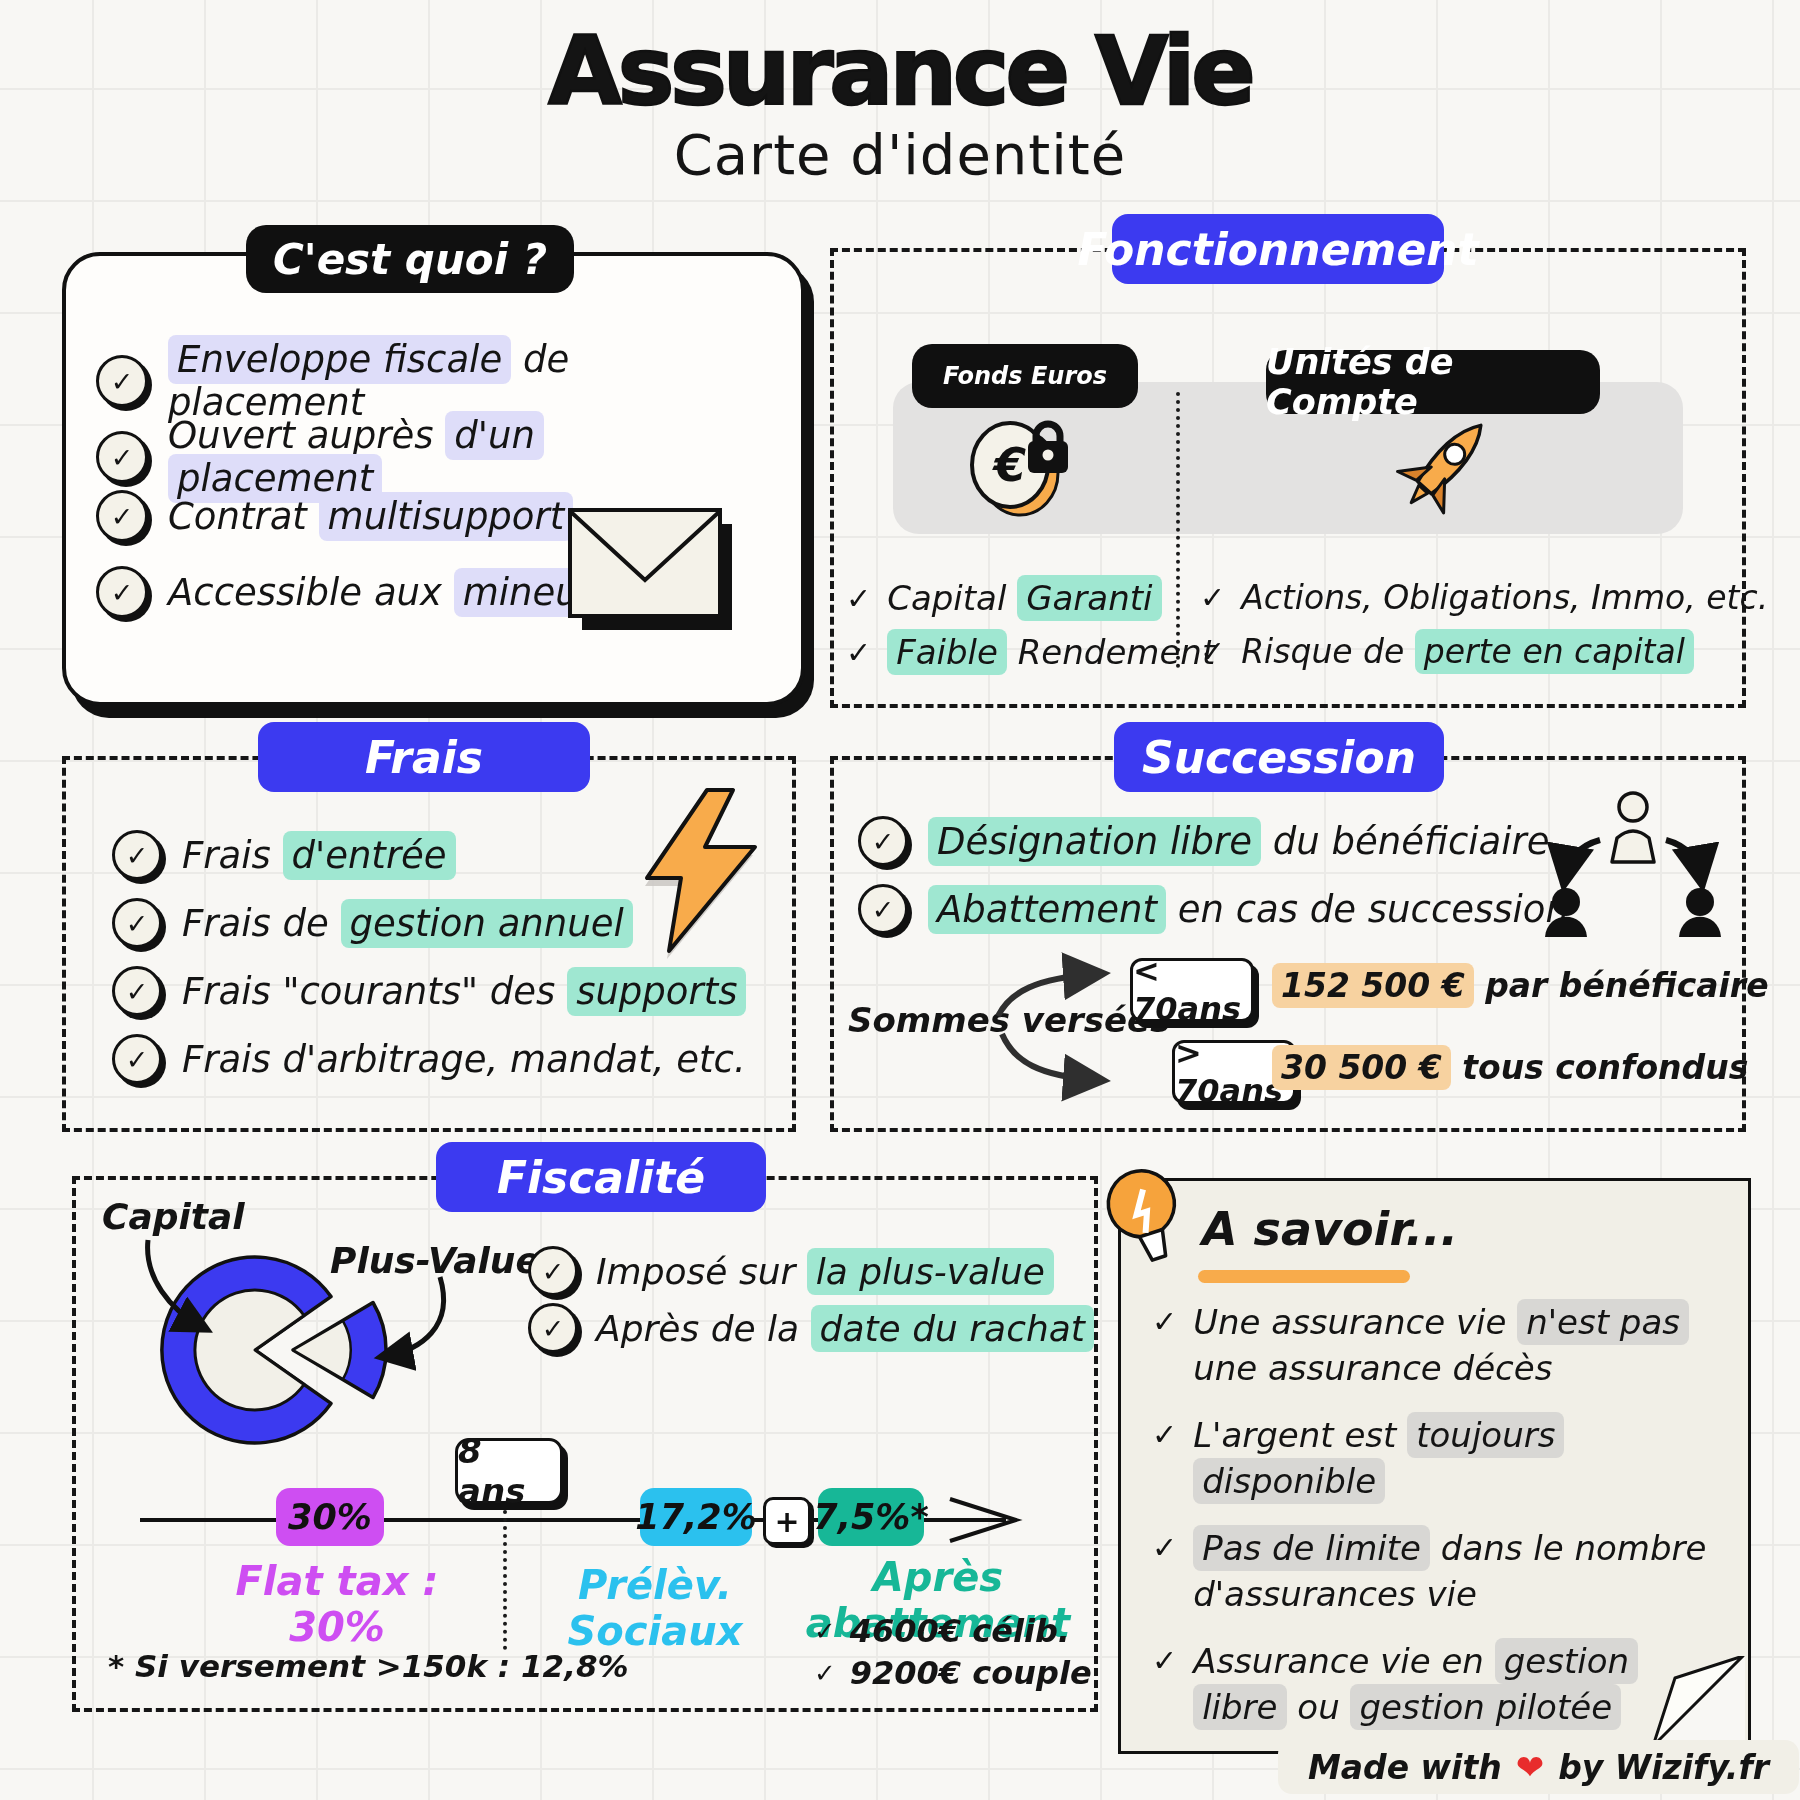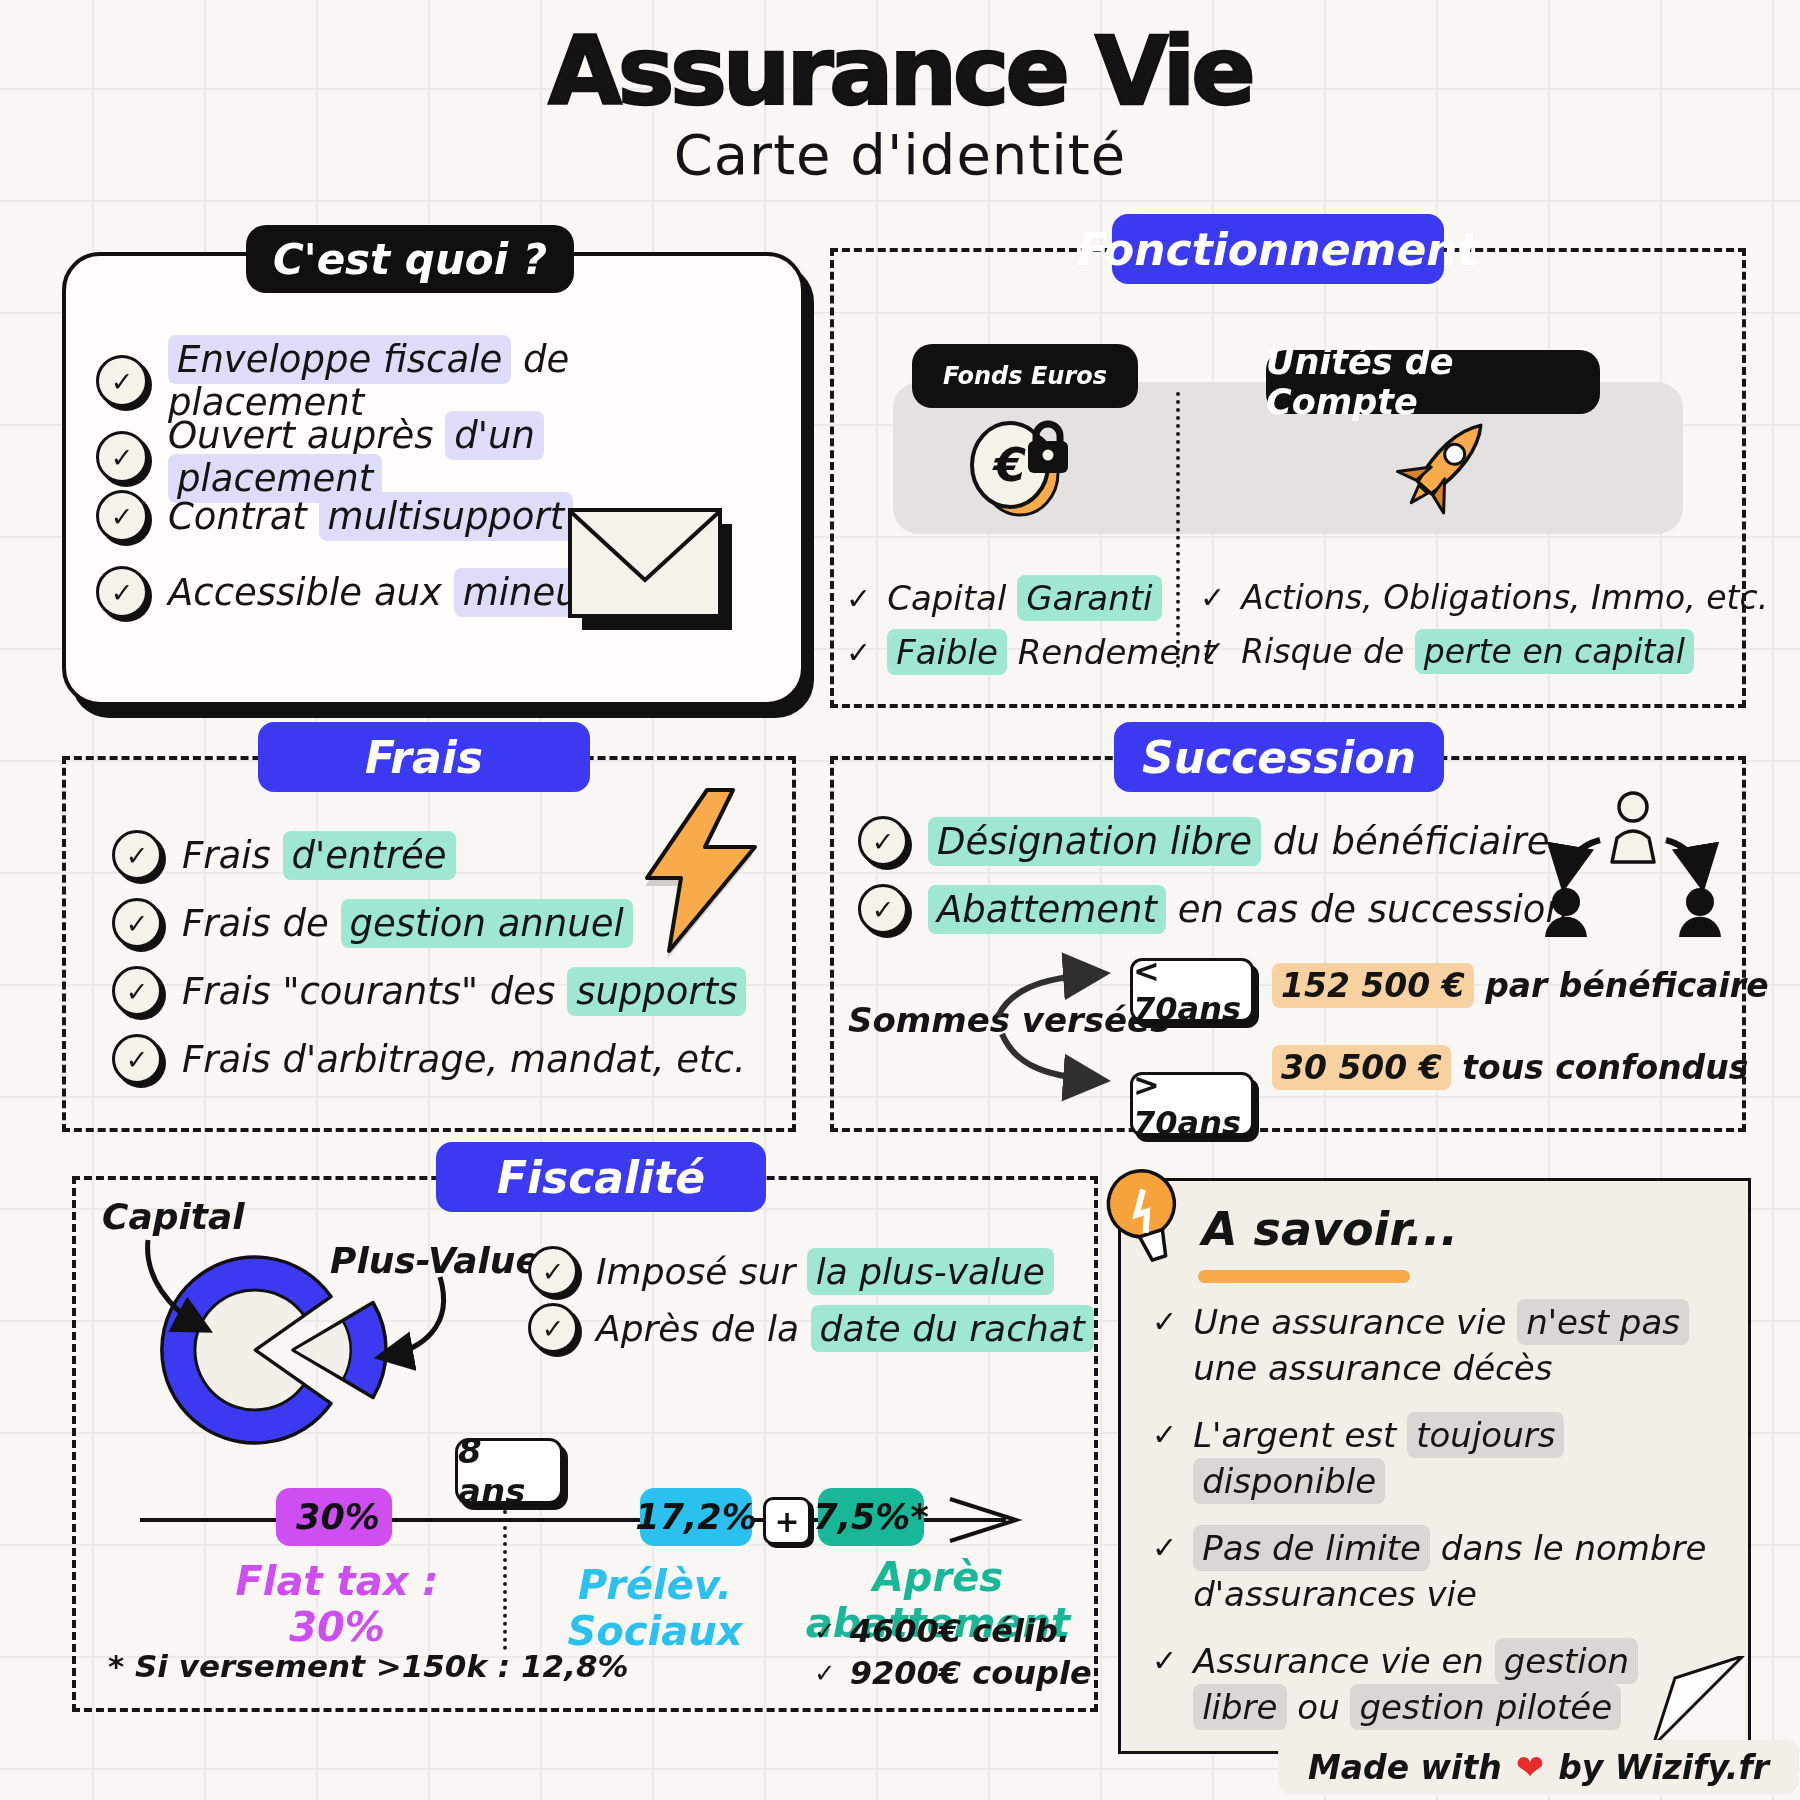--- a/index.html
+++ b/index.html
@@ -179,21 +179,21 @@
           <path d="M0,0 L8,4 L0,8 Z" fill="#2f2f2f"></path>
         </marker>
     </defs>
     <path d="M10,66 C22,42 48,28 108,24" fill="none" stroke="#2f2f2f" stroke-width="6" marker-end="url(#sa)"></path>
     <path d="M14,84 C26,112 52,126 108,130" fill="none" stroke="#2f2f2f" stroke-width="6" marker-end="url(#sa)"></path>
   </svg>
 
   <div class="abs age-box hand" style="left:1130px;top:958px;width:118px;height:58px;">&lt; 70ans</div>
   <div class="abs hand" style="left:1272px;top:966px;font-size:33px;font-weight:600;"><span class="hl hl-orange">152 500 €</span><span> par bénéficaire</span></div>
 
-  <div class="abs age-box hand" style="left:1130px;top:1040px;width:118px;height:58px;margin-top:32px;">&gt; 70ans</div>
+  <div class="abs age-box hand" style="left:1172px;top:1040px;width:118px;height:58px;">&gt; 70ans</div>
   <div class="abs hand" style="left:1272px;top:1048px;font-size:33px;font-weight:600;"><span class="hl hl-orange">30 500 €</span><span> tous confondus</span></div>
 
   <div class="abs dashed-box" style="left:72px;top:1176px;width:1018px;height:528px;"></div>
   <div class="abs pill pill-blue hand" style="left:436px;top:1142px;width:330px;height:70px;font-size:44px;">Fiscalité</div>
 
   <div class="abs hand" style="left:102px;top:1196px;font-size:36px;font-weight:bold;">Capital</div>
   <div class="abs hand" style="left:330px;top:1240px;font-size:36px;font-weight:bold;">Plus-Value</div>
 
   <svg class="abs" style="left:90px;top:1232px;" width="430" height="235" viewBox="0 0 430 235">
     <defs>
@@ -219,21 +219,21 @@
   </div>
 
   <svg class="abs" style="left:138px;top:1496px;" width="915" height="48" viewBox="0 0 915 48">
     <line x1="2" y1="24" x2="868" y2="24" stroke="#111" stroke-width="4"></line>
     <polyline points="812,3 878,24 812,45" fill="none" stroke="#111" stroke-width="4"></polyline>
   </svg>
 
   <div class="abs pill hand" style="left:455px;top:1438px;width:102px;height:60px;background:#fff;border:3.5px solid #111;border-radius:14px;box-shadow:5px 6px 0 #111;font-size:34px;">8 ans</div>
   <div class="abs v-dotted" style="left:503px;top:1502px;height:148px;"></div>
 
-  <div class="abs tl-pill hand" style="left:276px;top:1488px;width:108px;height:58px;background:#ce4ef2;padding-left:8px;">30%</div>
+  <div class="abs tl-pill hand" style="left:276px;top:1488px;width:108px;height:58px;background:#ce4ef2;">30%</div>
   <div class="abs tl-pill hand" style="left:640px;top:1488px;width:112px;height:58px;background:#2bc1ee;">17,2%</div>
   <div class="abs tl-pill" style="left:763px;top:1497px;width:42px;height:42px;background:#fff;border:3.5px solid #111;border-radius:10px;box-shadow:3px 3px 0 #111;font-size:30px;">+</div>
   <div class="abs tl-pill hand" style="left:818px;top:1488px;width:106px;height:58px;background:#17b797;">7,5%*</div>
 
   <div class="abs caption hand" style="left:232px;top:1558px;width:210px;color:#ce4ef2;">Flat tax : 30%</div>
   <div class="abs caption hand" style="left:540px;top:1562px;width:230px;color:#2bc1ee;">Prélèv. Sociaux</div>
   <div class="abs caption hand" style="left:798px;top:1554px;width:280px;color:#17b797;">Après abattement</div>
 
   <div class="abs row" style="left:814px;top:1612px;gap:14px;">
     <span class="tick" style="font-size:26px;">✓</span>

